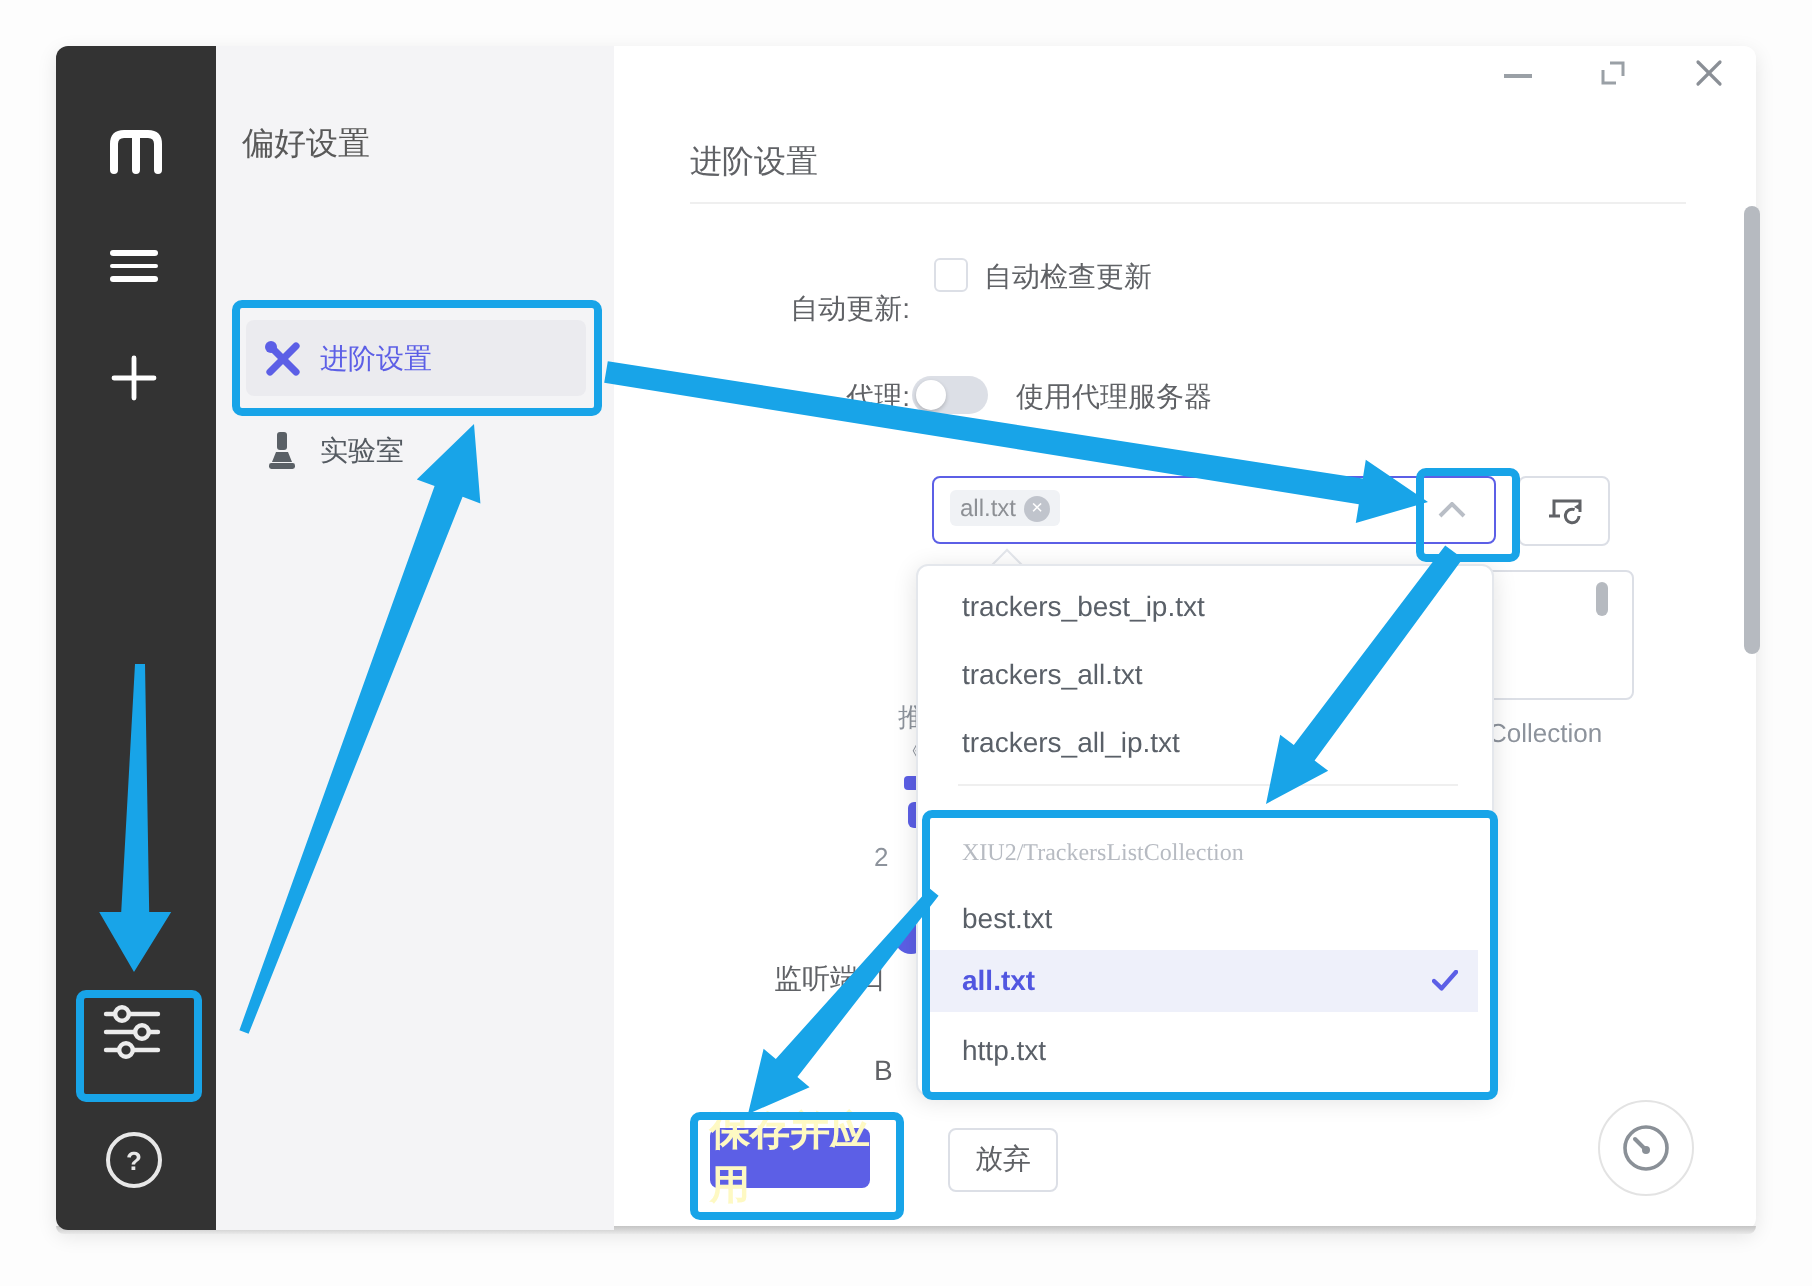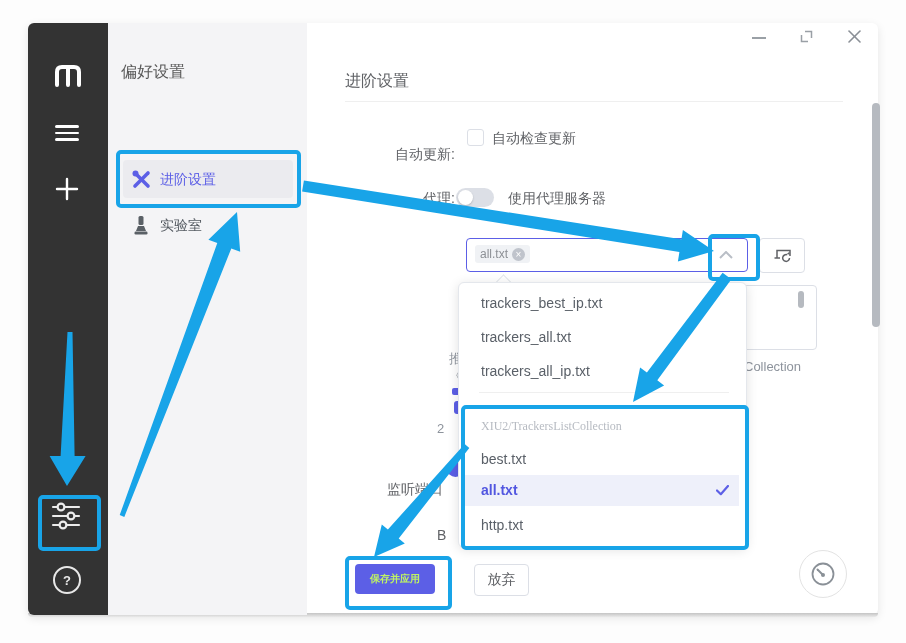--- a/index.html
+++ b/index.html
@@ -25,21 +25,21 @@
   
   .checkbox{width:15px;height:15px;border:1px solid #dcdfe6;border-radius:3px;background:#fff;}
   .toggle{width:38px;height:19px;border-radius:10px;background:#dcdfe6;}
   .toggle .knob{position:absolute;left:2px;top:2px;width:15px;height:15px;border-radius:50%;background:#fff;box-shadow:0 1px 2px rgba(0,0,0,.2);}
   .select{border:1px solid #5c5fe6;border-radius:4px;background:#fff;}
   .tag{display:flex;align-items:center;gap:4px;background:#f0f2f5;border-radius:3px;
        font-size:12px;color:#8d9095;padding:2px 5px;}
   .tagx{display:inline-flex;align-items:center;justify-content:center;width:13px;height:13px;border-radius:50%;
         background:#c0c4cc;color:#fff;font-size:10px;line-height:13px;}
   .btn-outline{border:1px solid #dcdfe6;border-radius:4px;background:#fff;display:flex;align-items:center;justify-content:center;}
-  .btn-primary{background:#5c5fe6;border-radius:4px;color:#bef264;font-weight:bold;font-size:10px;
+  .btn-primary{background:#5c5fe6;border-radius:4px;color:#fef9c3;font-weight:bold;font-size:20px;
                display:flex;align-items:center;justify-content:center;}
   .scroll-thumb{background:#b6bac0;border-radius:4px;}
   
   .dropdown{background:#fff;border:1px solid #e4e7ec;border-radius:6px;box-shadow:0 2px 12px rgba(0,0,0,.12);}
   .dd-notch{width:12px;height:12px;background:#fff;border-left:1px solid #e4e7ec;border-top:1px solid #e4e7ec;transform:rotate(45deg);}
   .dd-item{font-size:14px;color:#5a6068;}
   .dd-group-title{font-size:12px;color:#b7bbc2;}
   .dd-sel-row{background:#eef0fa;}
   .dd-sel{font-size:14px;font-weight:bold;color:#5156e0;}
   

